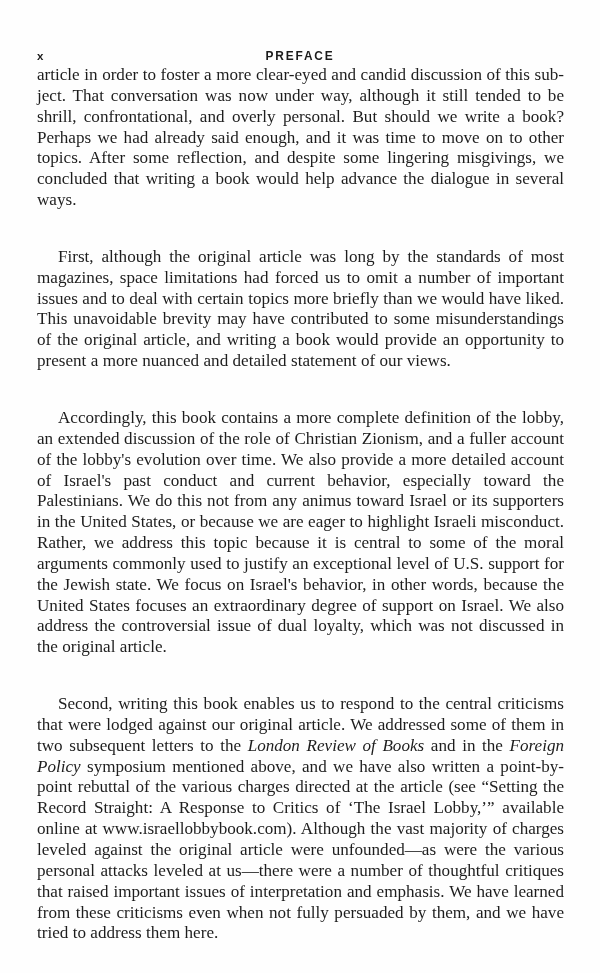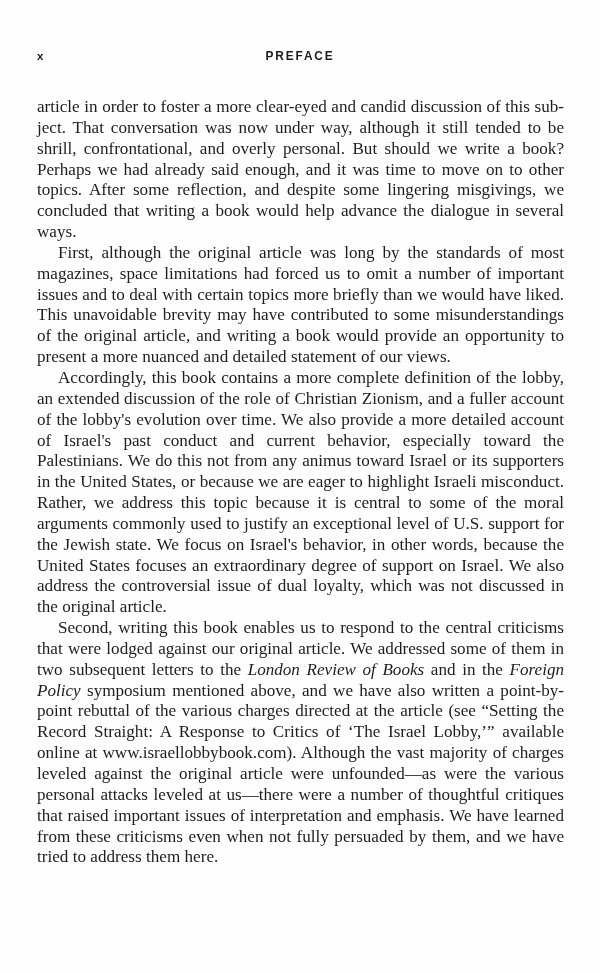--- a/index.html
+++ b/index.html
@@ -55,38 +55,39 @@
     letter-spacing: 2.1px;
     color: #1b1b1b;
     line-height: 20px;
     transform: scaleX(0.88);
   }
 
   
   .textblock {
     position: absolute;
     left: 37px;
-    top: 97px;
+    top: 65px;
     width: 527px;
   }
 
   .para {
     margin: 0;
     text-align: justify;
     text-justify: inter-word;
     font-size: 17.1px;
     line-height: 20.85px;
     color: #1d1d1d;
     text-indent: 0;
     hyphens: manual;
     -webkit-hyphens: manual;
     word-spacing: 0.1px;
   }
   .para + .para {
     text-indent: 21px;
+    margin-top: 36px;
   }
   .para:last-child {
     text-align: justify;
   }
 
   i, .ital {
   }
 
   
   .textblock, .running-head {

